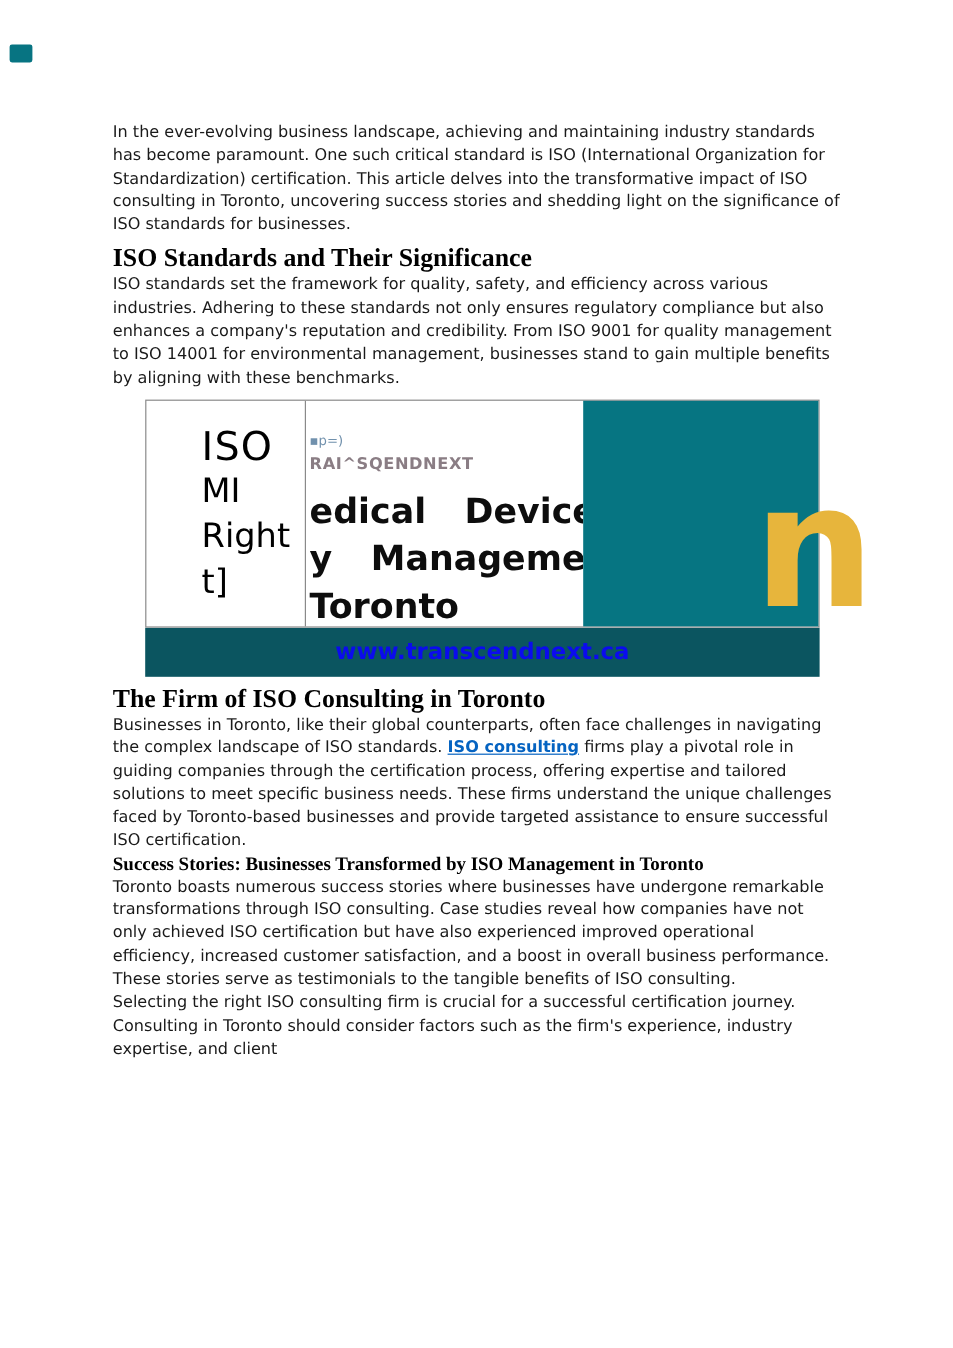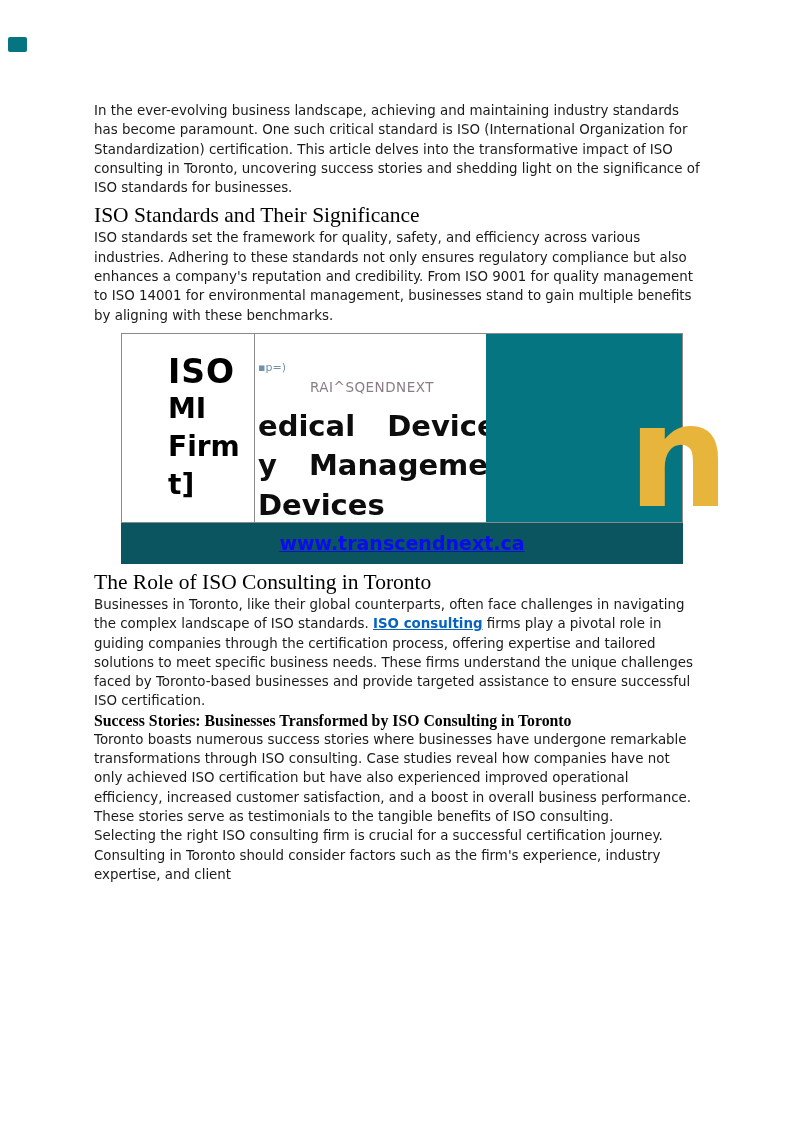--- a/index.html
+++ b/index.html
@@ -21,21 +21,21 @@
   }
   p.body-text{
     margin:0;
     font-size:13.4px;line-height:19.3px;
     color:#1a1a1a;
   }
   h1.doc-h1{
     margin:6px 0 0 0;
     font-family:"Liberation Serif",serif;
     font-size:21.5px;line-height:25px;
-    font-weight:normal;color:#000;
+    font-weight:bold;color:#000;
   }
   h2.doc-h2{
     margin:0;
     font-family:"Liberation Serif",serif;
     font-size:15.8px;line-height:19px;
     font-weight:bold;color:#000;
   }
   .mt-para{margin-top:19px;}
   .mt-h1{margin-top:38px;}
   .mt-h2a{margin-top:18px;}
@@ -56,21 +56,21 @@
     width:560px;height:188px;
     border:1px solid #8a8a8a;
     background:#ffffff;
   }
   #banner-left-box{
     width:133px;height:100%;
     border-right:1px solid #8a8a8a;
     box-sizing:border-box;
     padding:20px 0 0 46px;
     overflow:hidden;
-    font-weight:bold;color:#000;
+    font-weight:normal;color:#000;
   }
   #banner-left-box .iso-big{
     font-size:33px;line-height:36px;letter-spacing:1px;
   }
   #banner-left-box .clip-line{
     font-size:28px;line-height:38px;
   }
   #banner-mid{
     width:231px;height:100%;
     box-sizing:border-box;
@@ -78,23 +78,22 @@
     overflow:hidden;
     white-space:nowrap;
   }
   .tagline-symbols{
     font-size:11px;line-height:12px;
     color:var(--sym,#7191ad);
   }
   .brand-text{
     margin-top:6px;
     font-size:13.5px;line-height:15px;
-    font-weight:normal;letter-spacing:0.5px;
+    font-weight:bold;letter-spacing:0.5px;
     color:var(--brand,#8a7d84);
-    text-align:center;
   }
   #banner-title{
     margin-top:12px;
     font-weight:bold;color:#0d0d0d;
     font-size:29px;line-height:39.5px;
     word-spacing:22px;
   }
   #banner-title .t-line{white-space:nowrap;}
   #banner-teal-block{
     flex:1;height:100%;
@@ -109,21 +108,21 @@
     z-index:3;
   }
   #banner-footer{
     width:562px;height:41px;
     background:var(--footer,#0b5560);
     display:flex;align-items:center;justify-content:center;
   }
   #banner-footer a{
     font-size:19px;font-weight:bold;
     color:var(--url,#0b0bee);
-    text-decoration:underline;cursor:pointer;text-align:center;
+    cursor:pointer;text-align:center;
   }
 </style>
 </head>
 <body>
 
 <div id="page">
 
   <div id="corner-marker"></div>
 
   <div id="content">
@@ -132,45 +131,45 @@
 
     <h1 class="doc-h1">ISO Standards and Their Significance</h1>
 
     <p class="body-text mt-para">ISO standards set the framework for quality, safety, and efficiency across various industries. Adhering to these standards not only ensures regulatory compliance but also enhances a company's reputation and credibility. From ISO 9001 for quality management to ISO 14001 for environmental management, businesses stand to gain multiple benefits by aligning with these benchmarks.</p>
 
     <div id="banner">
       <div id="banner-top">
         <div id="banner-left-box">
           <div class="iso-big">ISO</div>
           <div class="clip-line">MI</div>
-          <div class="clip-line">Firm</div>
+          <div class="clip-line">Right</div>
           <div class="clip-line">t]</div>
         </div>
         <div id="banner-mid">
           <div class="tagline-symbols">▪p=)</div>
           <div class="brand-text">RAI^SQENDNEXT</div>
           <div id="banner-title">
             <div class="t-line">edical Devices</div>
             <div class="t-line">y Management</div>
-            <div class="t-line">Devices</div>
+            <div class="t-line">Toronto</div>
           </div>
         </div>
         <div id="banner-teal-block"></div>
         <div id="big-letter">n</div>
       </div>
       <div id="banner-footer">
         <a>www.transcendnext.ca</a>
       </div>
     </div>
 
-    <h1 class="doc-h1 mt-h1">The Role of ISO Consulting in Toronto</h1>
+    <h1 class="doc-h1 mt-h1">The Firm of ISO Consulting in Toronto</h1>
 
     <p class="body-text mt-para"><span>Businesses in Toronto, like their global counterparts, often face challenges in navigating the complex landscape of ISO standards. </span><a class="text-link">ISO consulting</a><span> firms play a pivotal role in guiding companies through the certification process, offering expertise and tailored solutions to meet specific business needs. These firms understand the unique challenges faced by Toronto-based businesses and provide targeted assistance to ensure successful ISO certification.</span></p>
 
-    <h2 class="doc-h2 mt-h2a">Success Stories: Businesses Transformed by ISO Consulting in Toronto</h2>
+    <h2 class="doc-h2 mt-h2a">Success Stories: Businesses Transformed by ISO Management in Toronto</h2>
 
     <p class="body-text mt-para">Toronto boasts numerous success stories where businesses have undergone remarkable transformations through ISO consulting. Case studies reveal how companies have not only achieved ISO certification but have also experienced improved operational efficiency, increased customer satisfaction, and a boost in overall business performance. These stories serve as testimonials to the tangible benefits of ISO consulting.</p>
 
 
     <p class="body-text mt-para">Selecting the right ISO consulting firm is crucial for a successful certification journey. Consulting in Toronto should consider factors such as the firm's experience, industry expertise, and client</p>
 
   </div>
 </div>
 
 </body></html>

